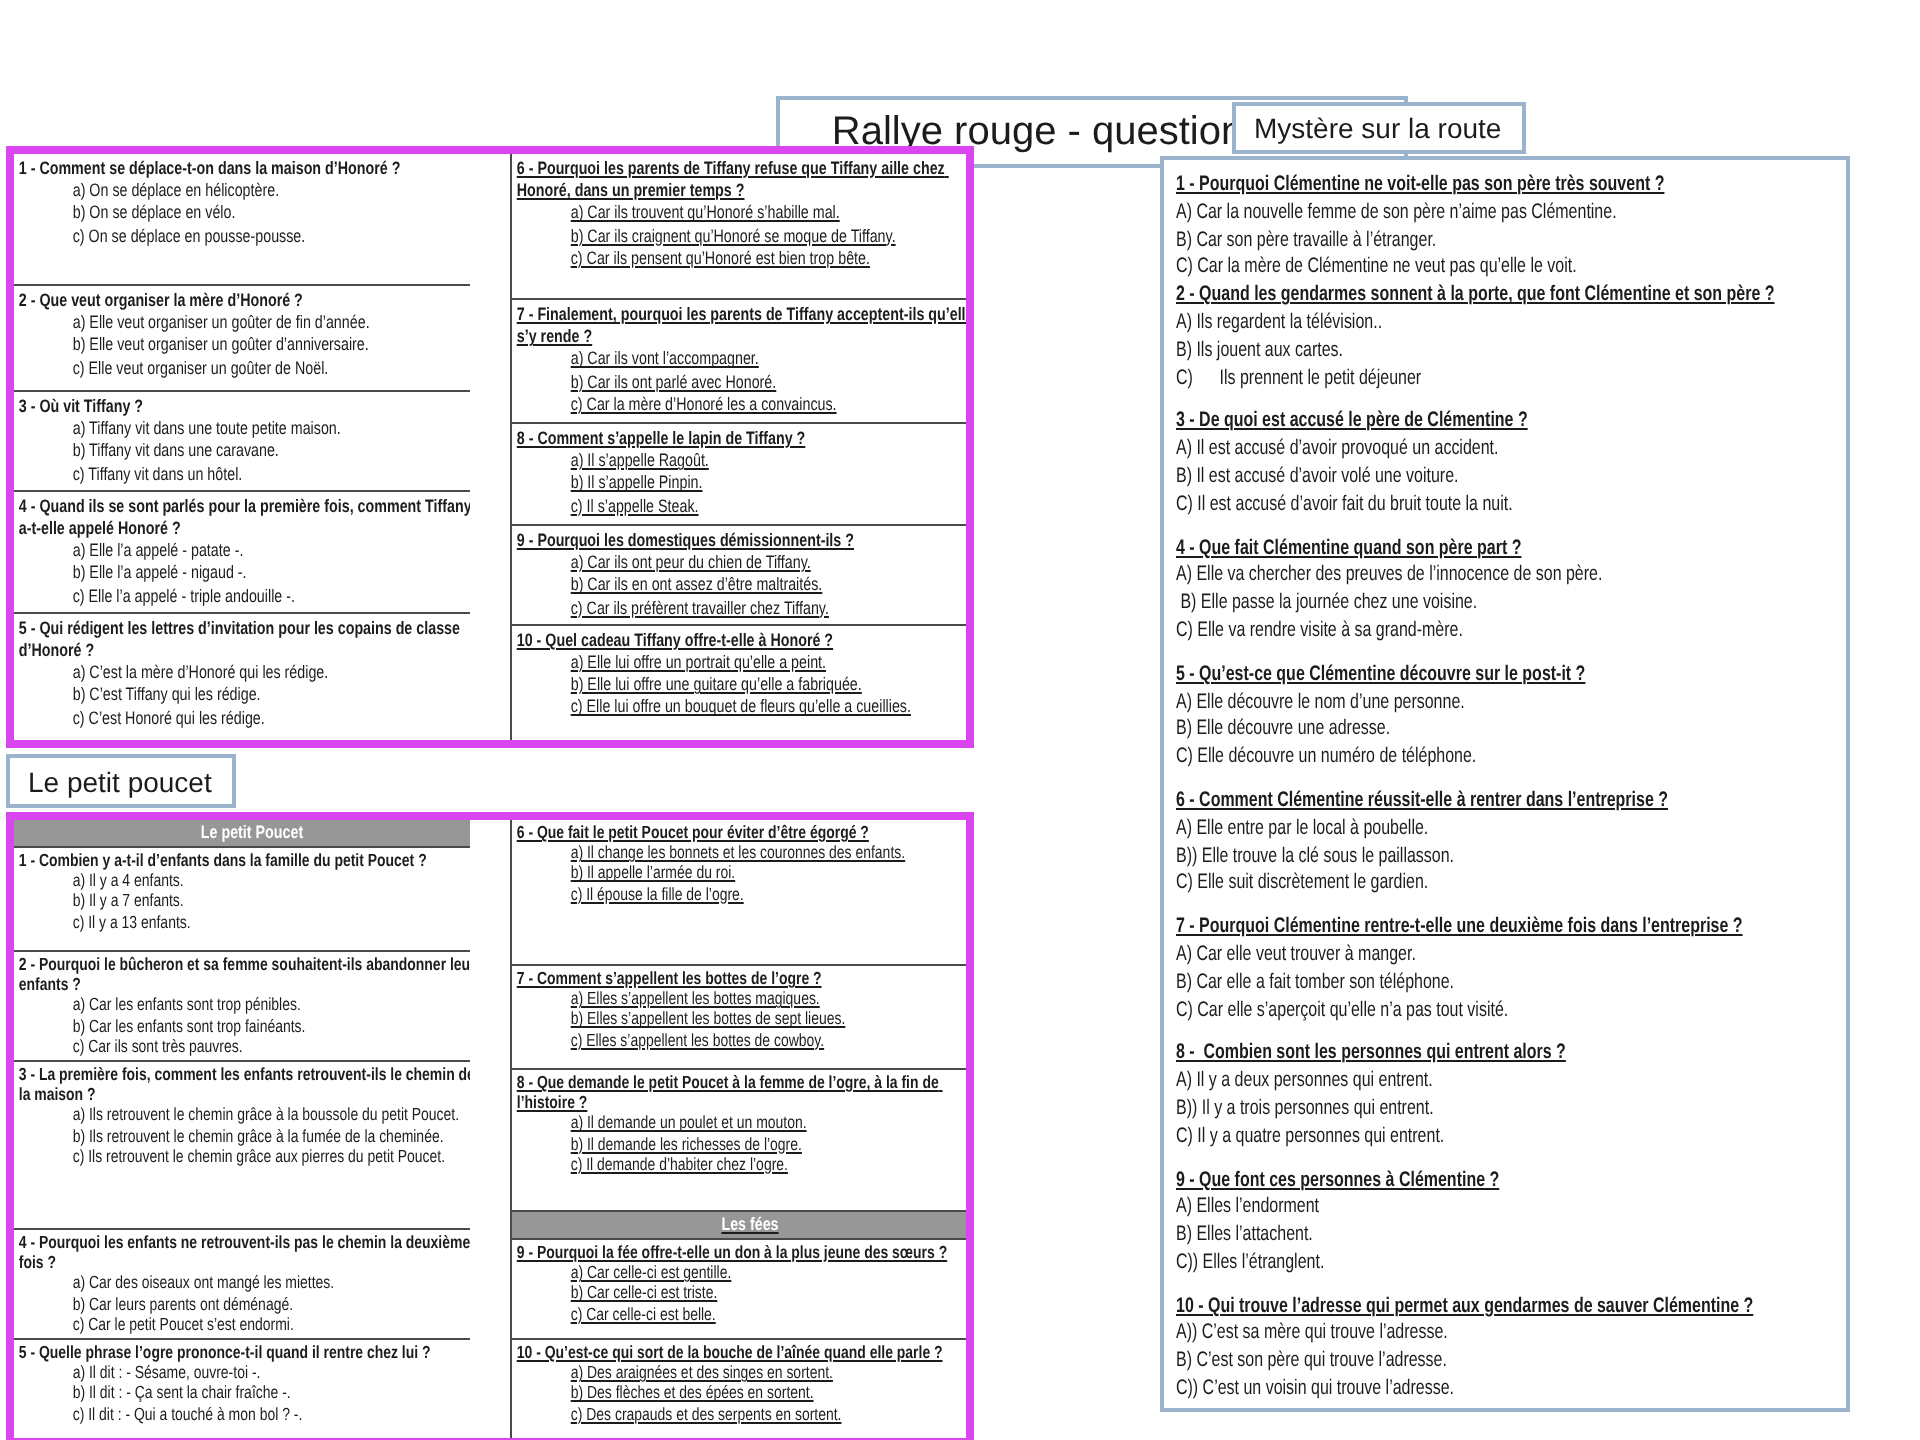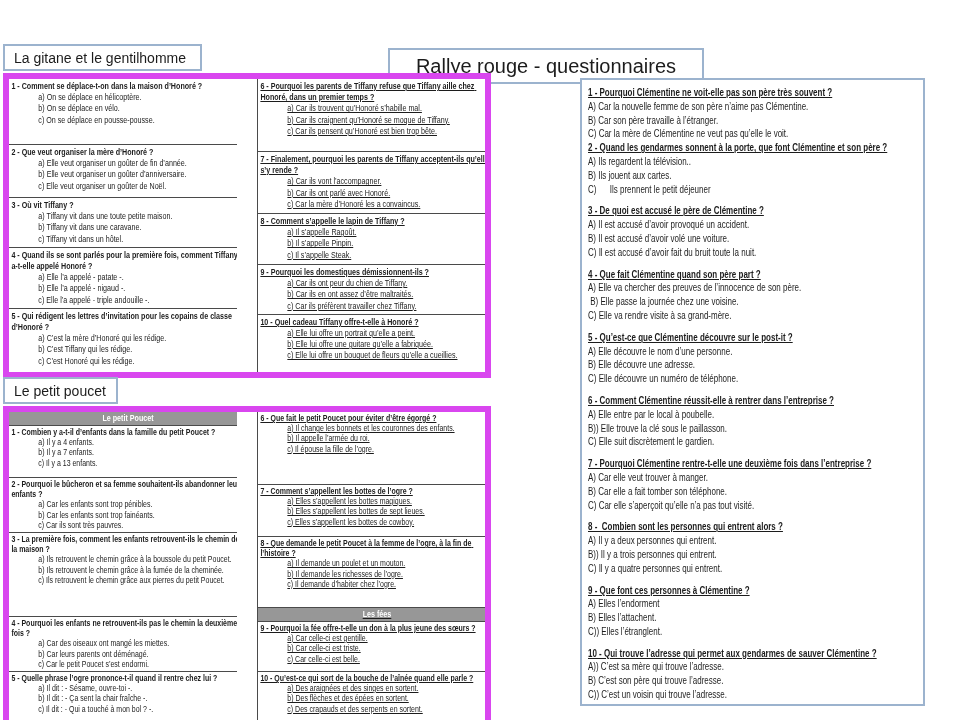--- a/index.html
+++ b/index.html
@@ -7,21 +7,21 @@
           font-family:"Liberation Sans", sans-serif; color:#1c1c1c; }
 
   .bluebox { position:absolute; border:2px solid #9cb3ce; background:#fff; box-sizing:border-box;
              display:flex; align-items:center; }
   .title-box { left:388px; top:4px; width:316px; height:36px; justify-content:center; font-size:20px;margin-top:44px; }
   .lbl { padding-left:9px; font-size:14px; }
   #lbl-gitane  { left:3px;  top:44px;  width:199px; height:27px; }
   #lbl-poucet  { left:3px;  top:377px; width:115px; height:27px; }
   #lbl-mystere { left:616px; top:51px; width:147px; height:26px; }
 
-  .qtable { position:absolute; left:3px; width:476px; border:6px solid #d946ef; background:#fff;
+  .qtable { position:absolute; left:3px; width:476px; border:4px solid #d946ef; background:#fff;
             display:flex; overflow:hidden; box-sizing:content-box;gap:20px; }
   #table1 { top:73px;  height:293px; }
   #table2 { top:406px; height:309px; }
   .col { width:238px; overflow:hidden; }
   .col-r { border-left:1px solid #4a4a4a;text-decoration:underline; }
   .colinner { width:300px; transform:scaleX(0.7933); transform-origin:0 0; }
 
   .cell { box-sizing:border-box; border-bottom:1px solid #4a4a4a; padding:2px 4px 2px 3px; }
   .colinner > .cell:last-child { border-bottom:none; }
   #table1 .cell { font-size:9px;   line-height:11.2px; }
@@ -43,23 +43,20 @@
 </style>
 </head>
 <body>
 
 <div class="page">
 
   <div class="bluebox title-box">
     <span>Rallye rouge - questionnaires</span>
   </div>
 
-  <div class="bluebox lbl" id="lbl-gitane">
-    <span>La gitane et le gentilhomme</span>
-  </div>
 
   <div class="qtable" id="table1">
     <div class="col">
       <div class="colinner" id="t1-left">
           <div class="cell" style="min-height: 66px;">
             <div class="q">1 - Comment se déplace-t-on dans la maison d’Honoré ?</div>
             <div class="ans">a) On se déplace en hélicoptère.</div>
             <div class="ans">b) On se déplace en vélo.</div>
             <div class="ans">c) On se déplace en pousse-pousse.</div>
           </div>
@@ -195,20 +192,23 @@
           <div class="cell">
             <div class="q">10 - Qu’est-ce qui sort de la bouche de l’aînée quand elle parle ?</div>
             <div class="ans">a) Des araignées et des singes en sortent.</div>
             <div class="ans">b) Des flèches et des épées en sortent.</div>
             <div class="ans">c) Des crapauds et des serpents en sortent.</div>
           </div>
         </div>
     </div>
   </div>
 
+  <div class="bluebox lbl" id="lbl-mystere">
+    <span>Mystère sur la route</span>
+  </div>
 
   <div class="panel">
     <div class="panelinner" id="panel-inner">
         <div class="mblock">
           <div class="mq">1 - Pourquoi Clémentine ne voit-elle pas son père très souvent ?</div>
           <div class="mans">A) Car la nouvelle femme de son père n’aime pas Clémentine.</div>
           <div class="mans">B) Car son père travaille à l’étranger.</div>
           <div class="mans">C) Car la mère de Clémentine ne veut pas qu’elle le voit.</div>
         </div>
         <div class="mblock">

